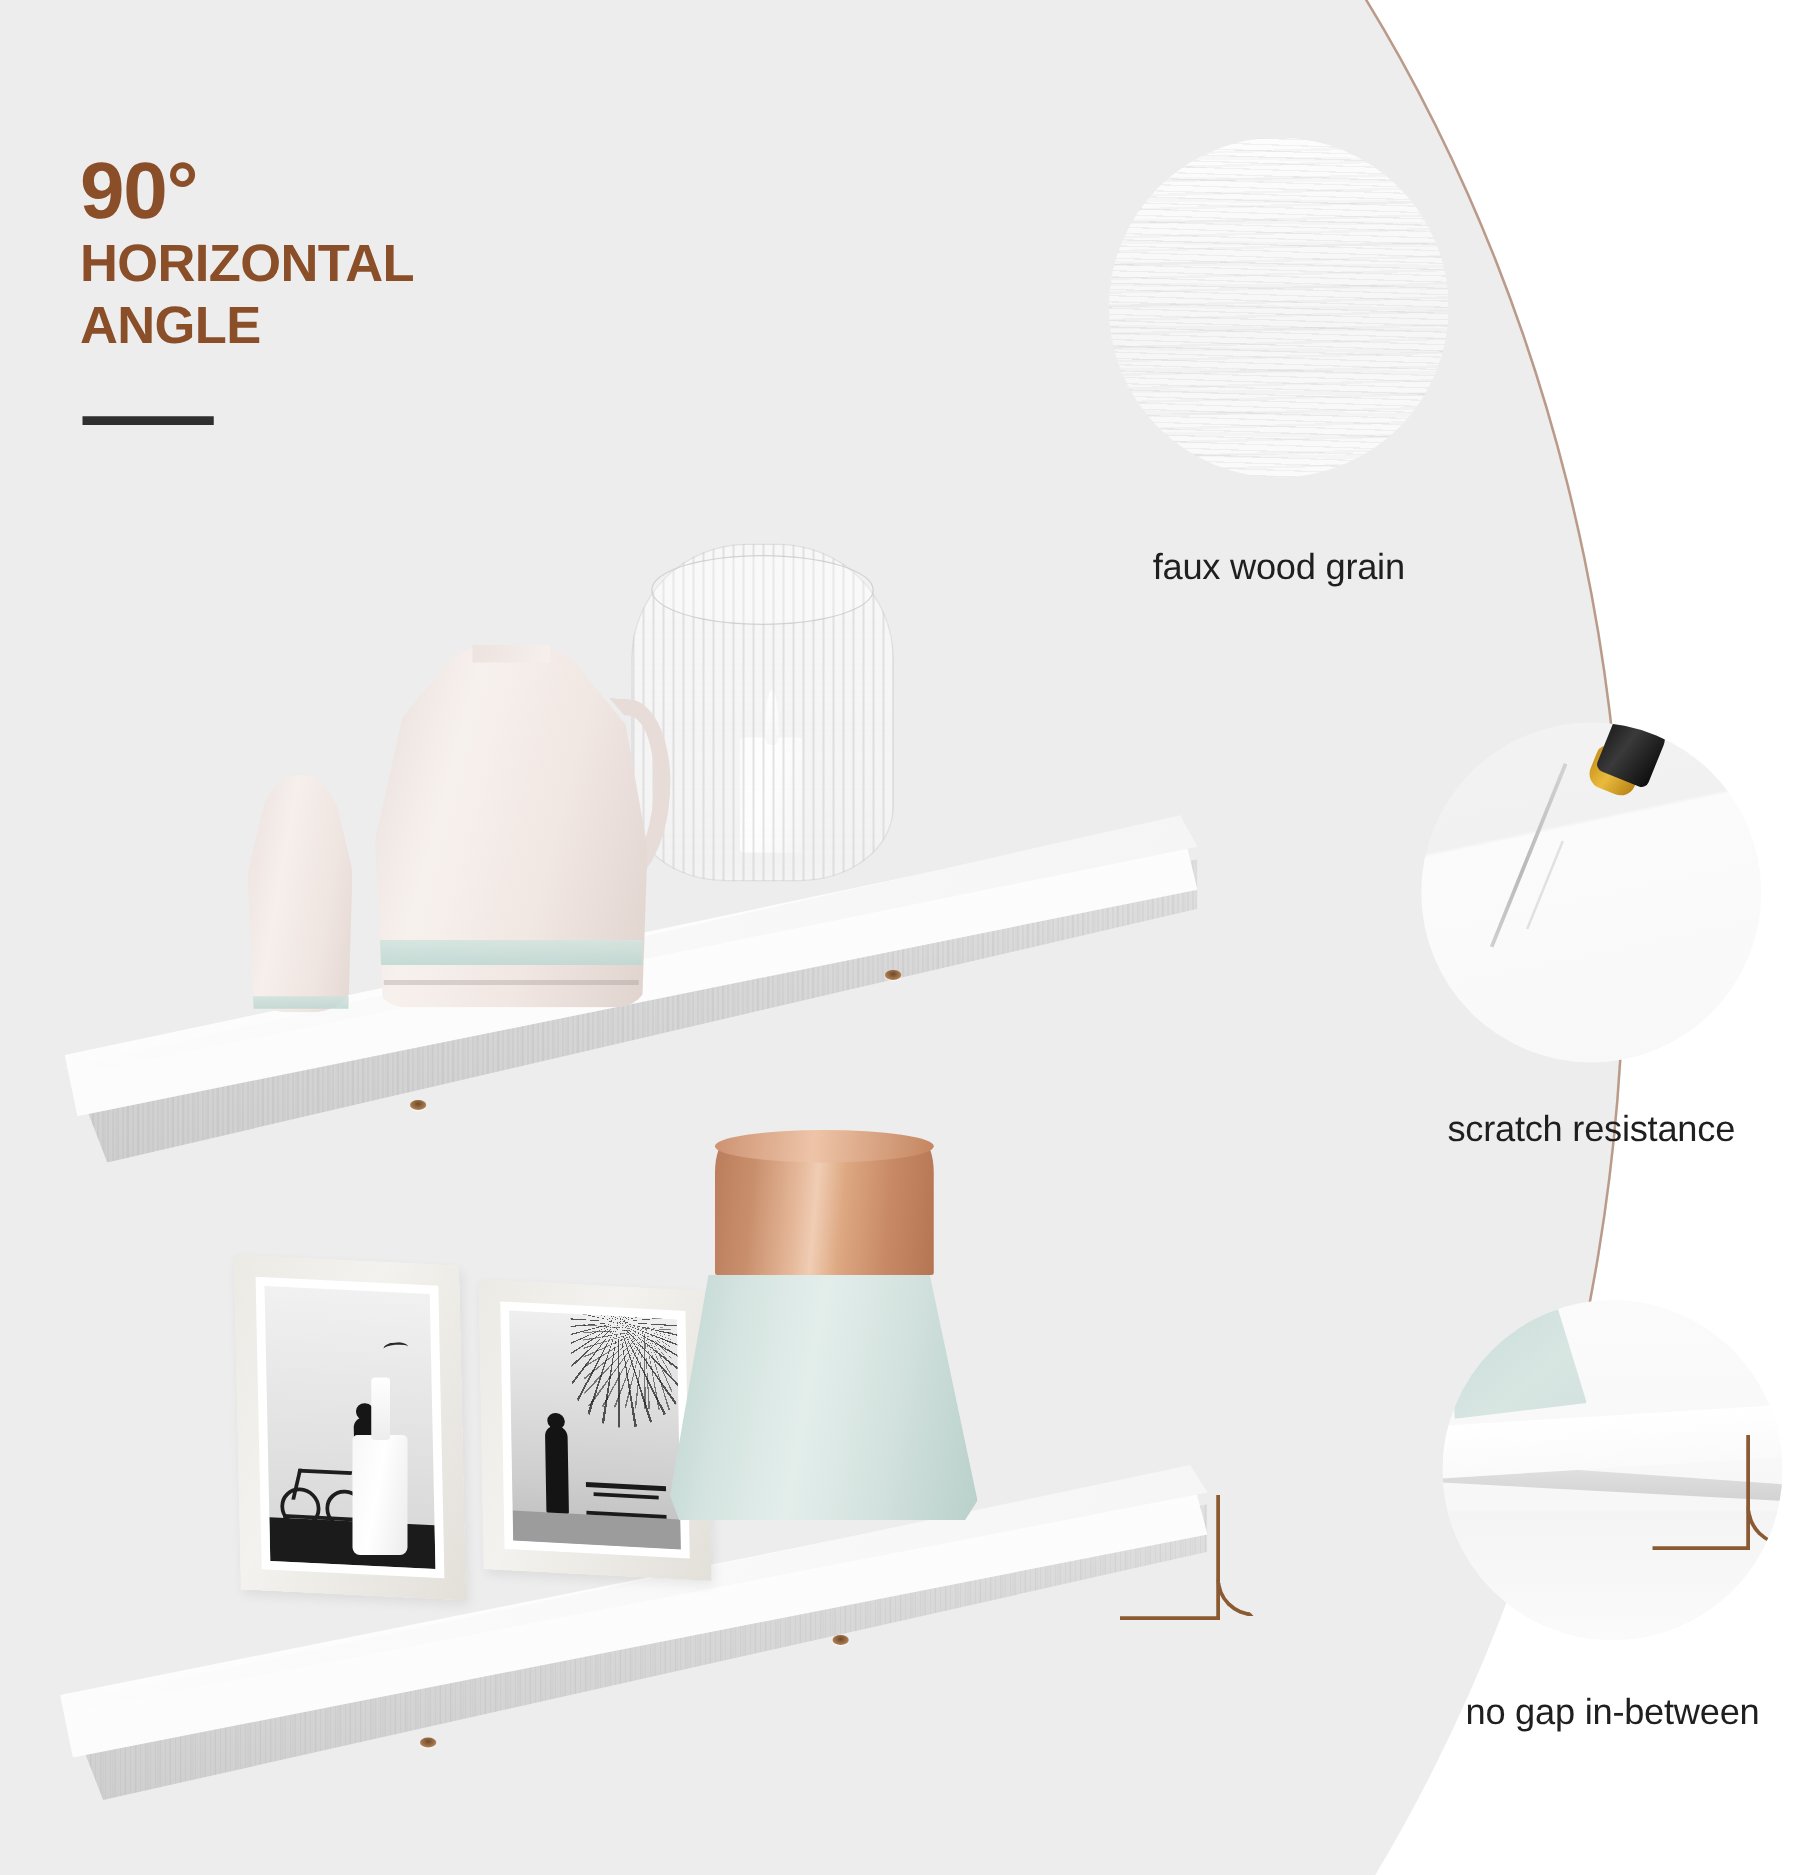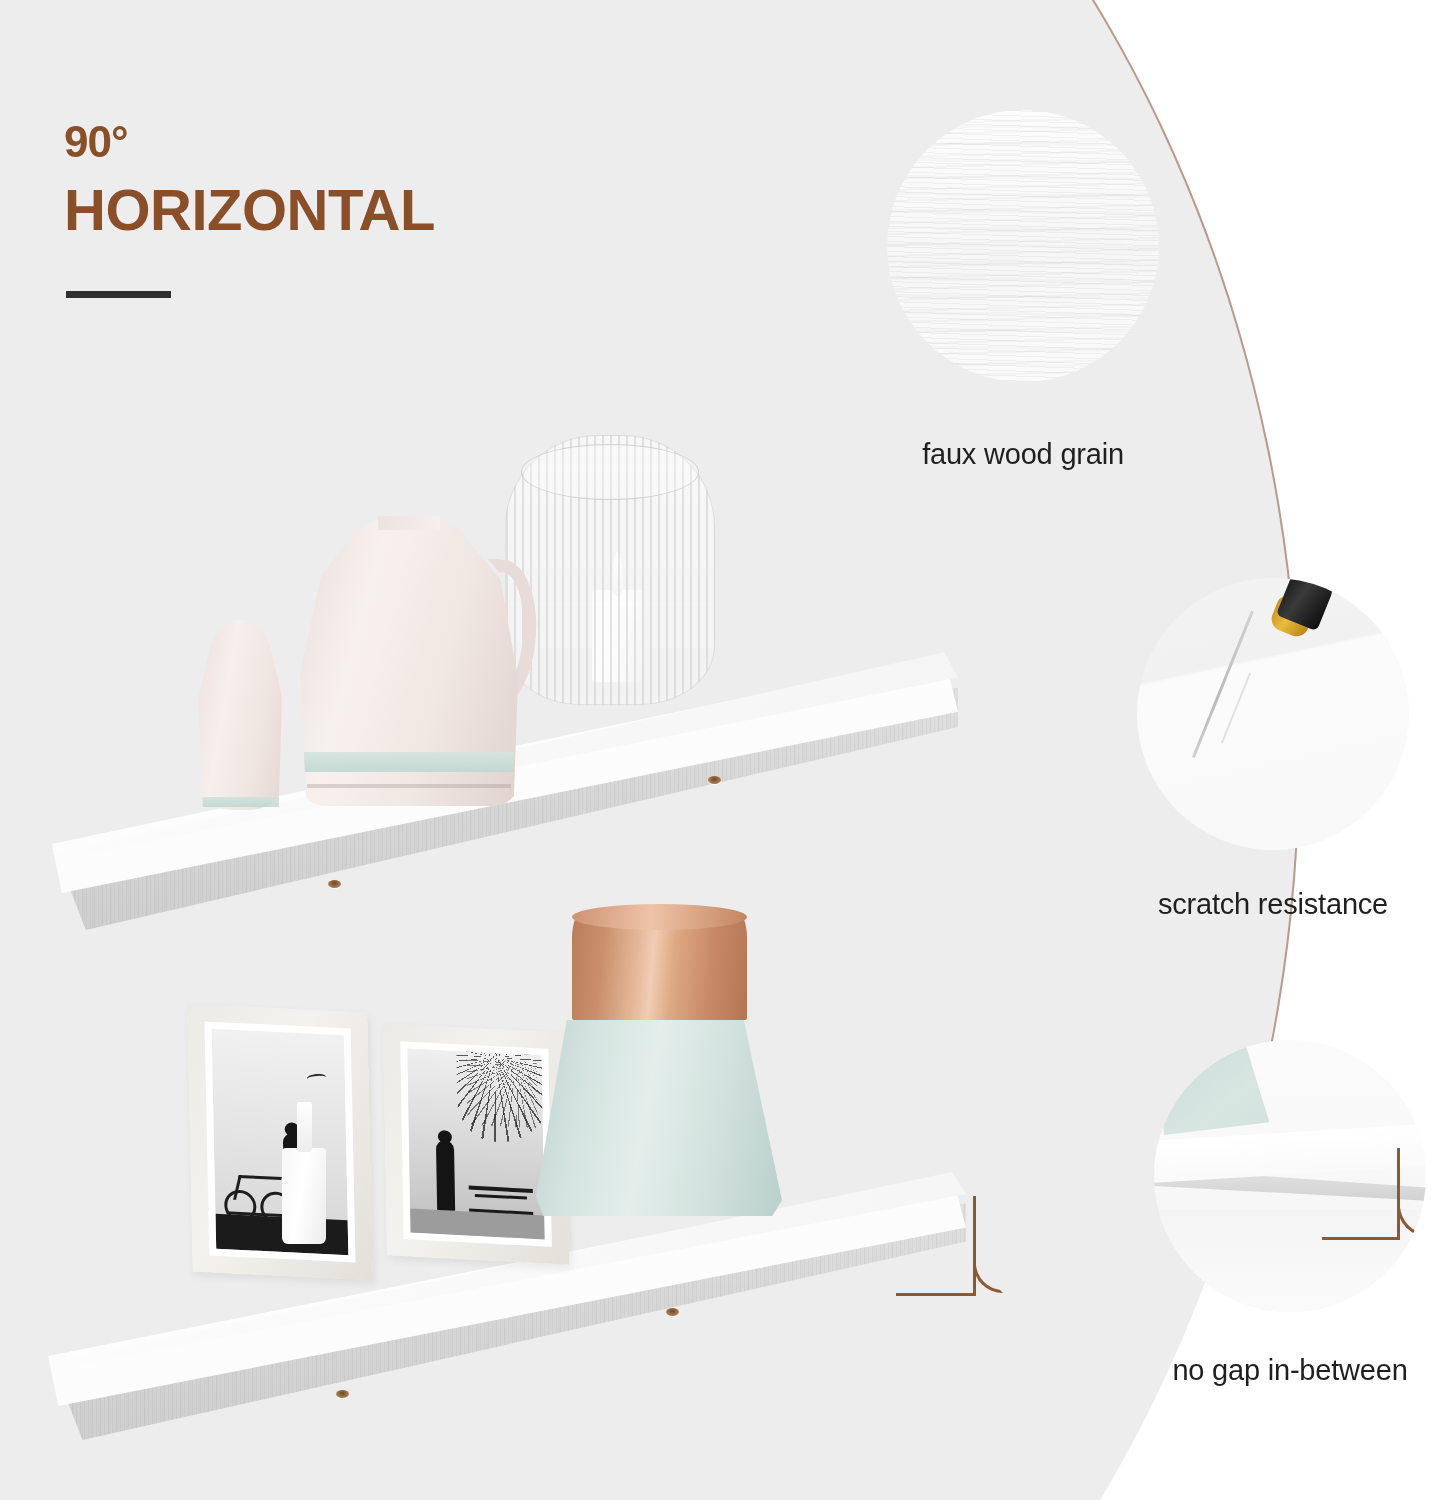--- a/index.html
+++ b/index.html
@@ -67,33 +67,33 @@
 
   
   .headline {
     position: absolute;
     left: 64px;
     top: 120px;
     width: 560px;
     z-index: 40;
   }
   .h-deg {
-    font-size: 44px;
+    font-size: 64px;
     font-weight: bold;
     color: #8a4f28;
     line-height: 1.02;
     letter-spacing: -1px;
   }
   .h-main {
-    font-size: 58px;
+    font-size: 42px;
     font-weight: bold;
     color: #8a4f28;
     line-height: 1.07;
     letter-spacing: -0.5px;
-    margin-top: 14px;
+    margin-top: 4px;
   }
   .rule {
     width: 105px;
     height: 7px;
     background: #2f2f2f;
     margin: 50px 0 26px 2px;
   }
   .sub {
     font-size: 30px;
     color: #2e2e2e;
@@ -531,20 +531,21 @@
 
 <div id="stage">
 
   <div class="left-field"></div>
   <div class="arc-stroke"></div>
   <div class="arc-hair"></div>
 
   <div class="headline">
     <div class="h-deg">90°</div>
     <div class="h-main">HORIZONTAL</div>
+    <div class="h-main">ANGLE</div>
     <div class="rule"></div>
   </div>
 
   <div class="scene">
 
     <div class="vase-small">
         <div class="band"></div>
       </div>
     <div class="jug">
       <div class="neck"></div>

